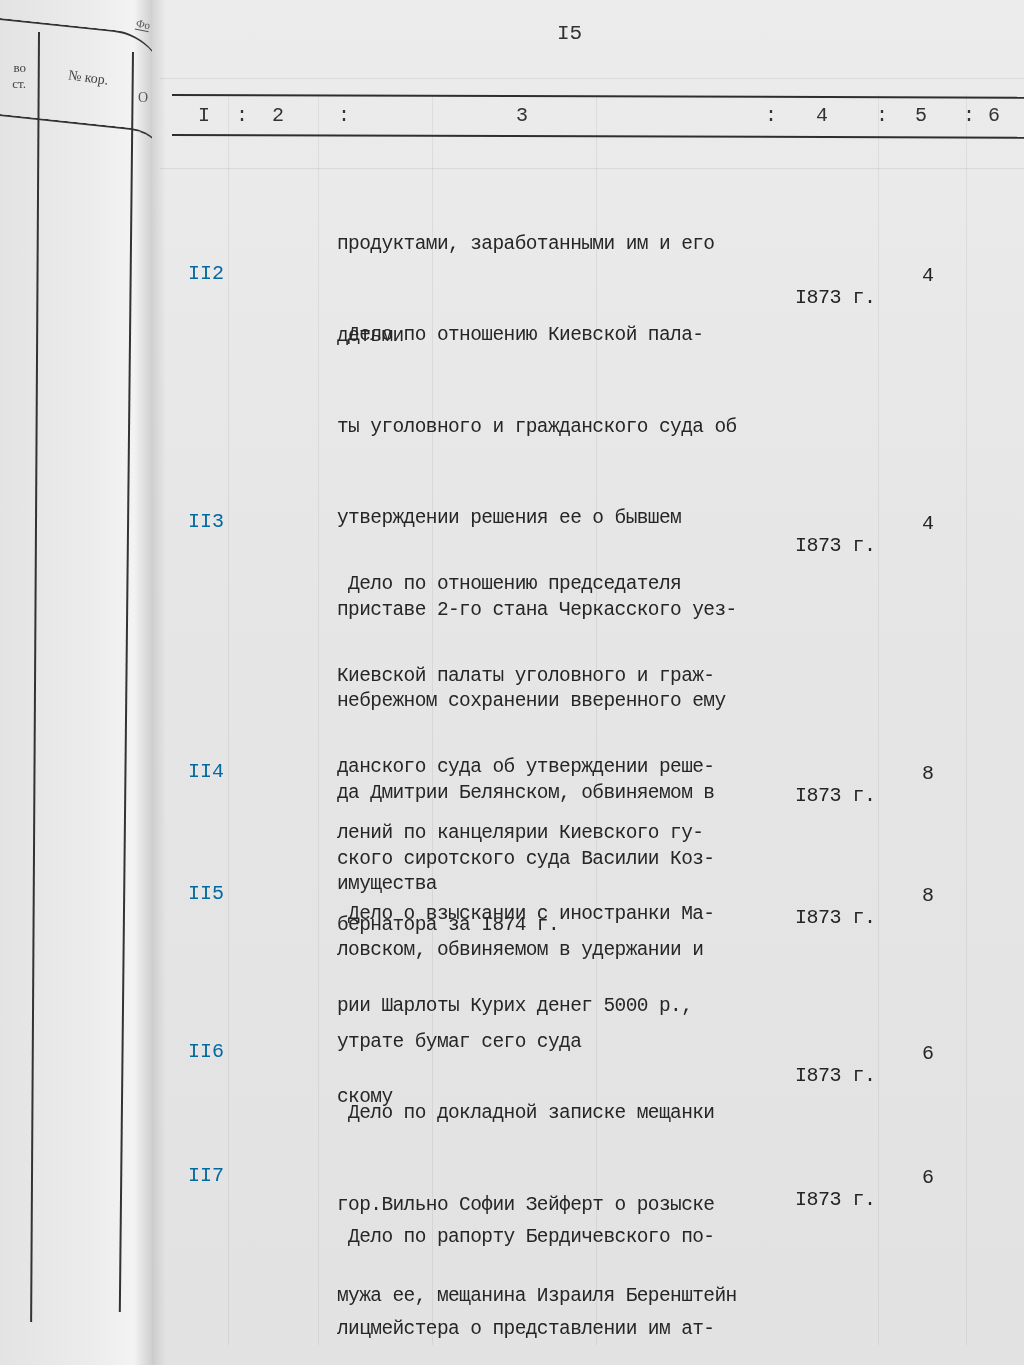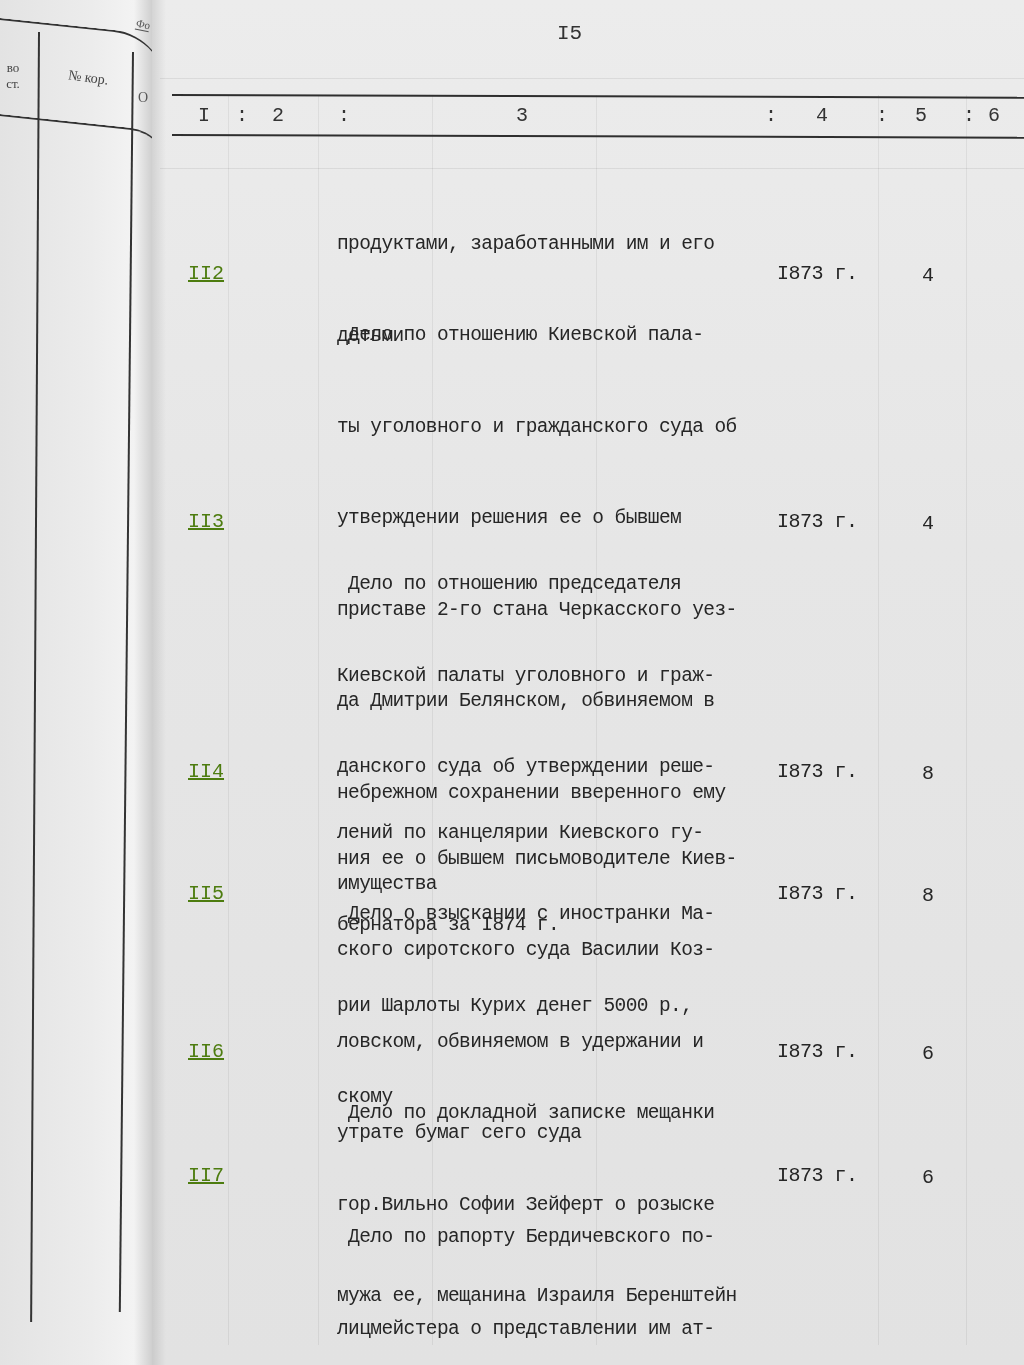--- a/index.html
+++ b/index.html
@@ -54,21 +54,21 @@
       background: #333;
       transform: rotate(0.6deg);
       transform-origin: top left;
     }
     .left-page .hdr-qty {
       position: absolute;
       left: 0; top: 60px;
       font-family: "Liberation Serif", serif;
       font-size: 13px; line-height: 16px;
       color: #444;
-      text-align: center;
+      text-align: right;
       width: 26px;
     }
     .left-page .hdr-box {
       position: absolute;
       left: 68px; top: 70px;
       font-family: "Liberation Serif", serif;
       font-size: 14px;
       color: #444;
       transform: rotate(8deg);
     }
@@ -135,40 +135,40 @@
       position: absolute;
       top: 104px;
       font-size: 20px;
       color: #333;
     }
 
     .row-num {
       position: absolute;
       left: 188px;
       font-size: 20px;
-      color: #4d7c0f;
-      text-decoration: underline;
+      color: #0369a1;
     }
     .desc {
       position: absolute;
       left: 337px;
       width: 470px;
       font-size: 19.5px;
       line-height: 30.5px;
       color: #262626;
       white-space: pre;
       letter-spacing: -0.6px;
     }
     .desc .line { display: block; }
     .year {
       position: absolute;
-      left: 777px;
+      left: 795px;
       font-size: 20px;
       color: #262626;
       letter-spacing: -0.5px;
+      margin-top: 24px;
     }
     .sheets {
       position: absolute;
       left: 918px;
       width: 20px;
       text-align: center;
       font-size: 20px;
       color: #262626;
     }
   </style>
@@ -220,33 +220,32 @@
   <span class="line">продуктами, заработанными им и его</span>
   <span class="line">детьми</span>
 </div>
 
 <div class="row-num" style="top:262px">II2</div>
 <div class="desc" style="top:259px">
   <span class="line"> Дело по отношению Киевской пала-</span>
   <span class="line">ты уголовного и гражданского суда об</span>
   <span class="line">утверждении решения ее о бывшем</span>
   <span class="line">приставе 2-го стана Черкасского уез-</span>
+  <span class="line">небрежном сохранении вверенного ему</span>
   <span class="line">да Дмитрии Белянском, обвиняемом в</span>
-  <span class="line">небрежном сохранении вверенного ему</span>
   <span class="line">имущества</span>
 </div>
 <div class="year" style="top:262px">I873 г.</div>
 <div class="sheets" style="top:264px">4</div>
 
 <div class="row-num" style="top:510px">II3</div>
 <div class="desc" style="top:508px">
   <span class="line"> Дело по отношению председателя</span>
   <span class="line">Киевской палаты уголовного и граж-</span>
   <span class="line">данского суда об утверждении реше-</span>
-  <span class="line">ния ее о бывшем письмоводителе Киев-</span>
   <span class="line">ского сиротского суда Василии Коз-</span>
   <span class="line">ловском, обвиняемом в удержании и</span>
   <span class="line">утрате бумаг сего суда</span>
 </div>
 <div class="year" style="top:510px">I873 г.</div>
 <div class="sheets" style="top:512px">4</div>
 
 <div class="row-num" style="top:760px">II4</div>
 <div class="desc" style="top:757px">
   <span class="line">лений по канцелярии Киевского гу-</span>

